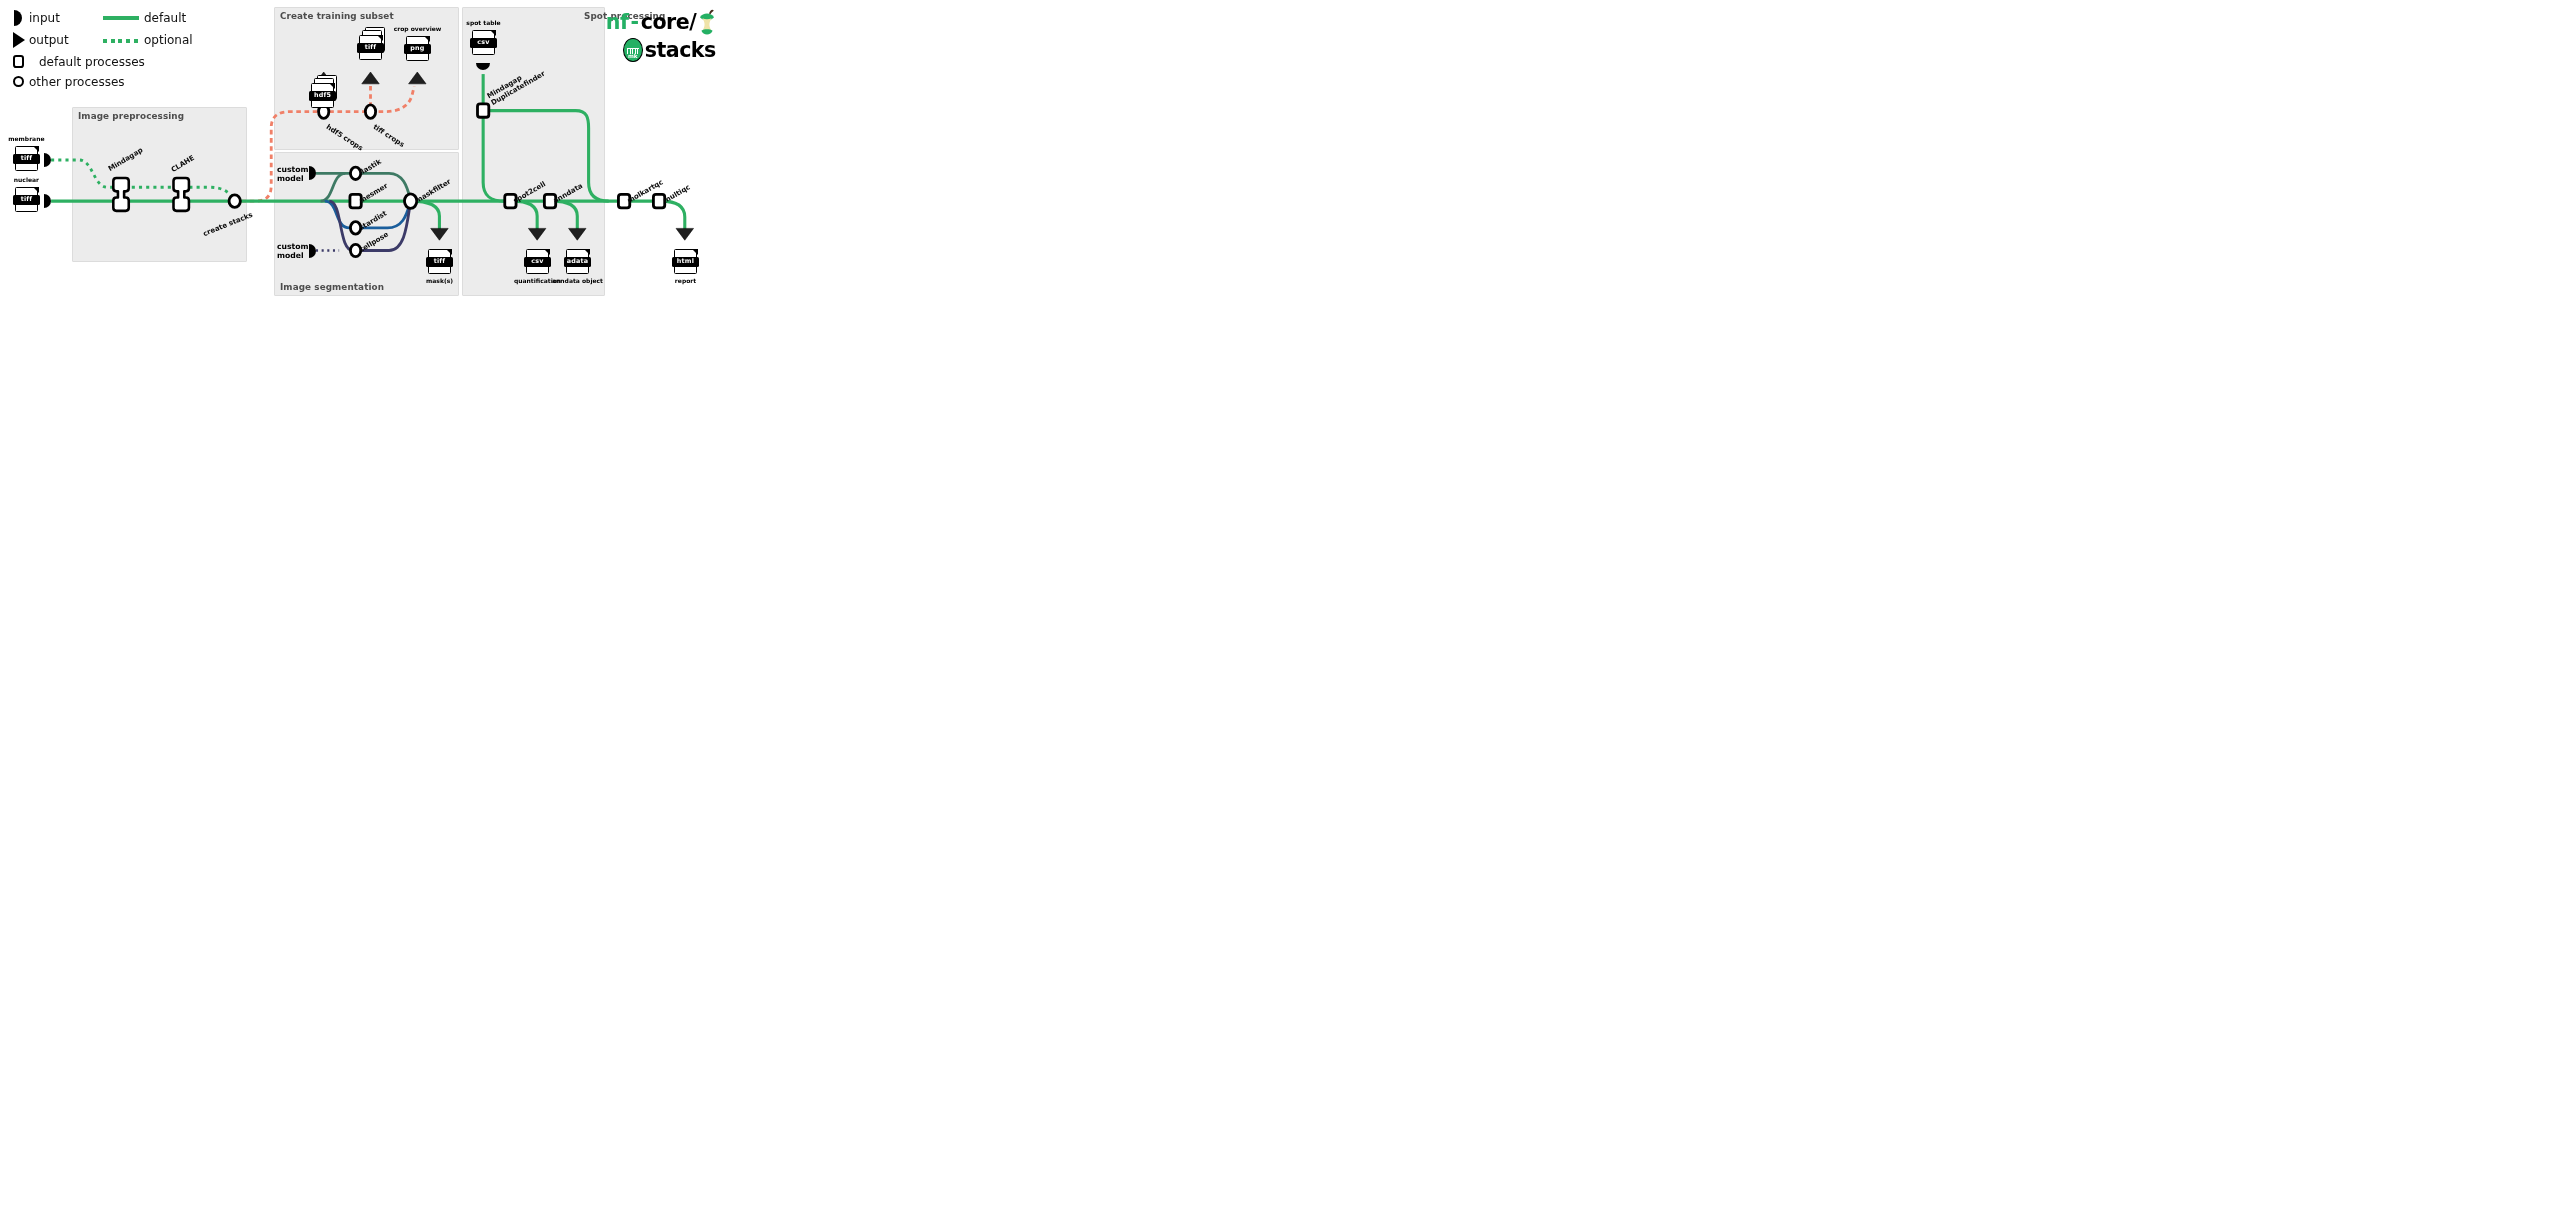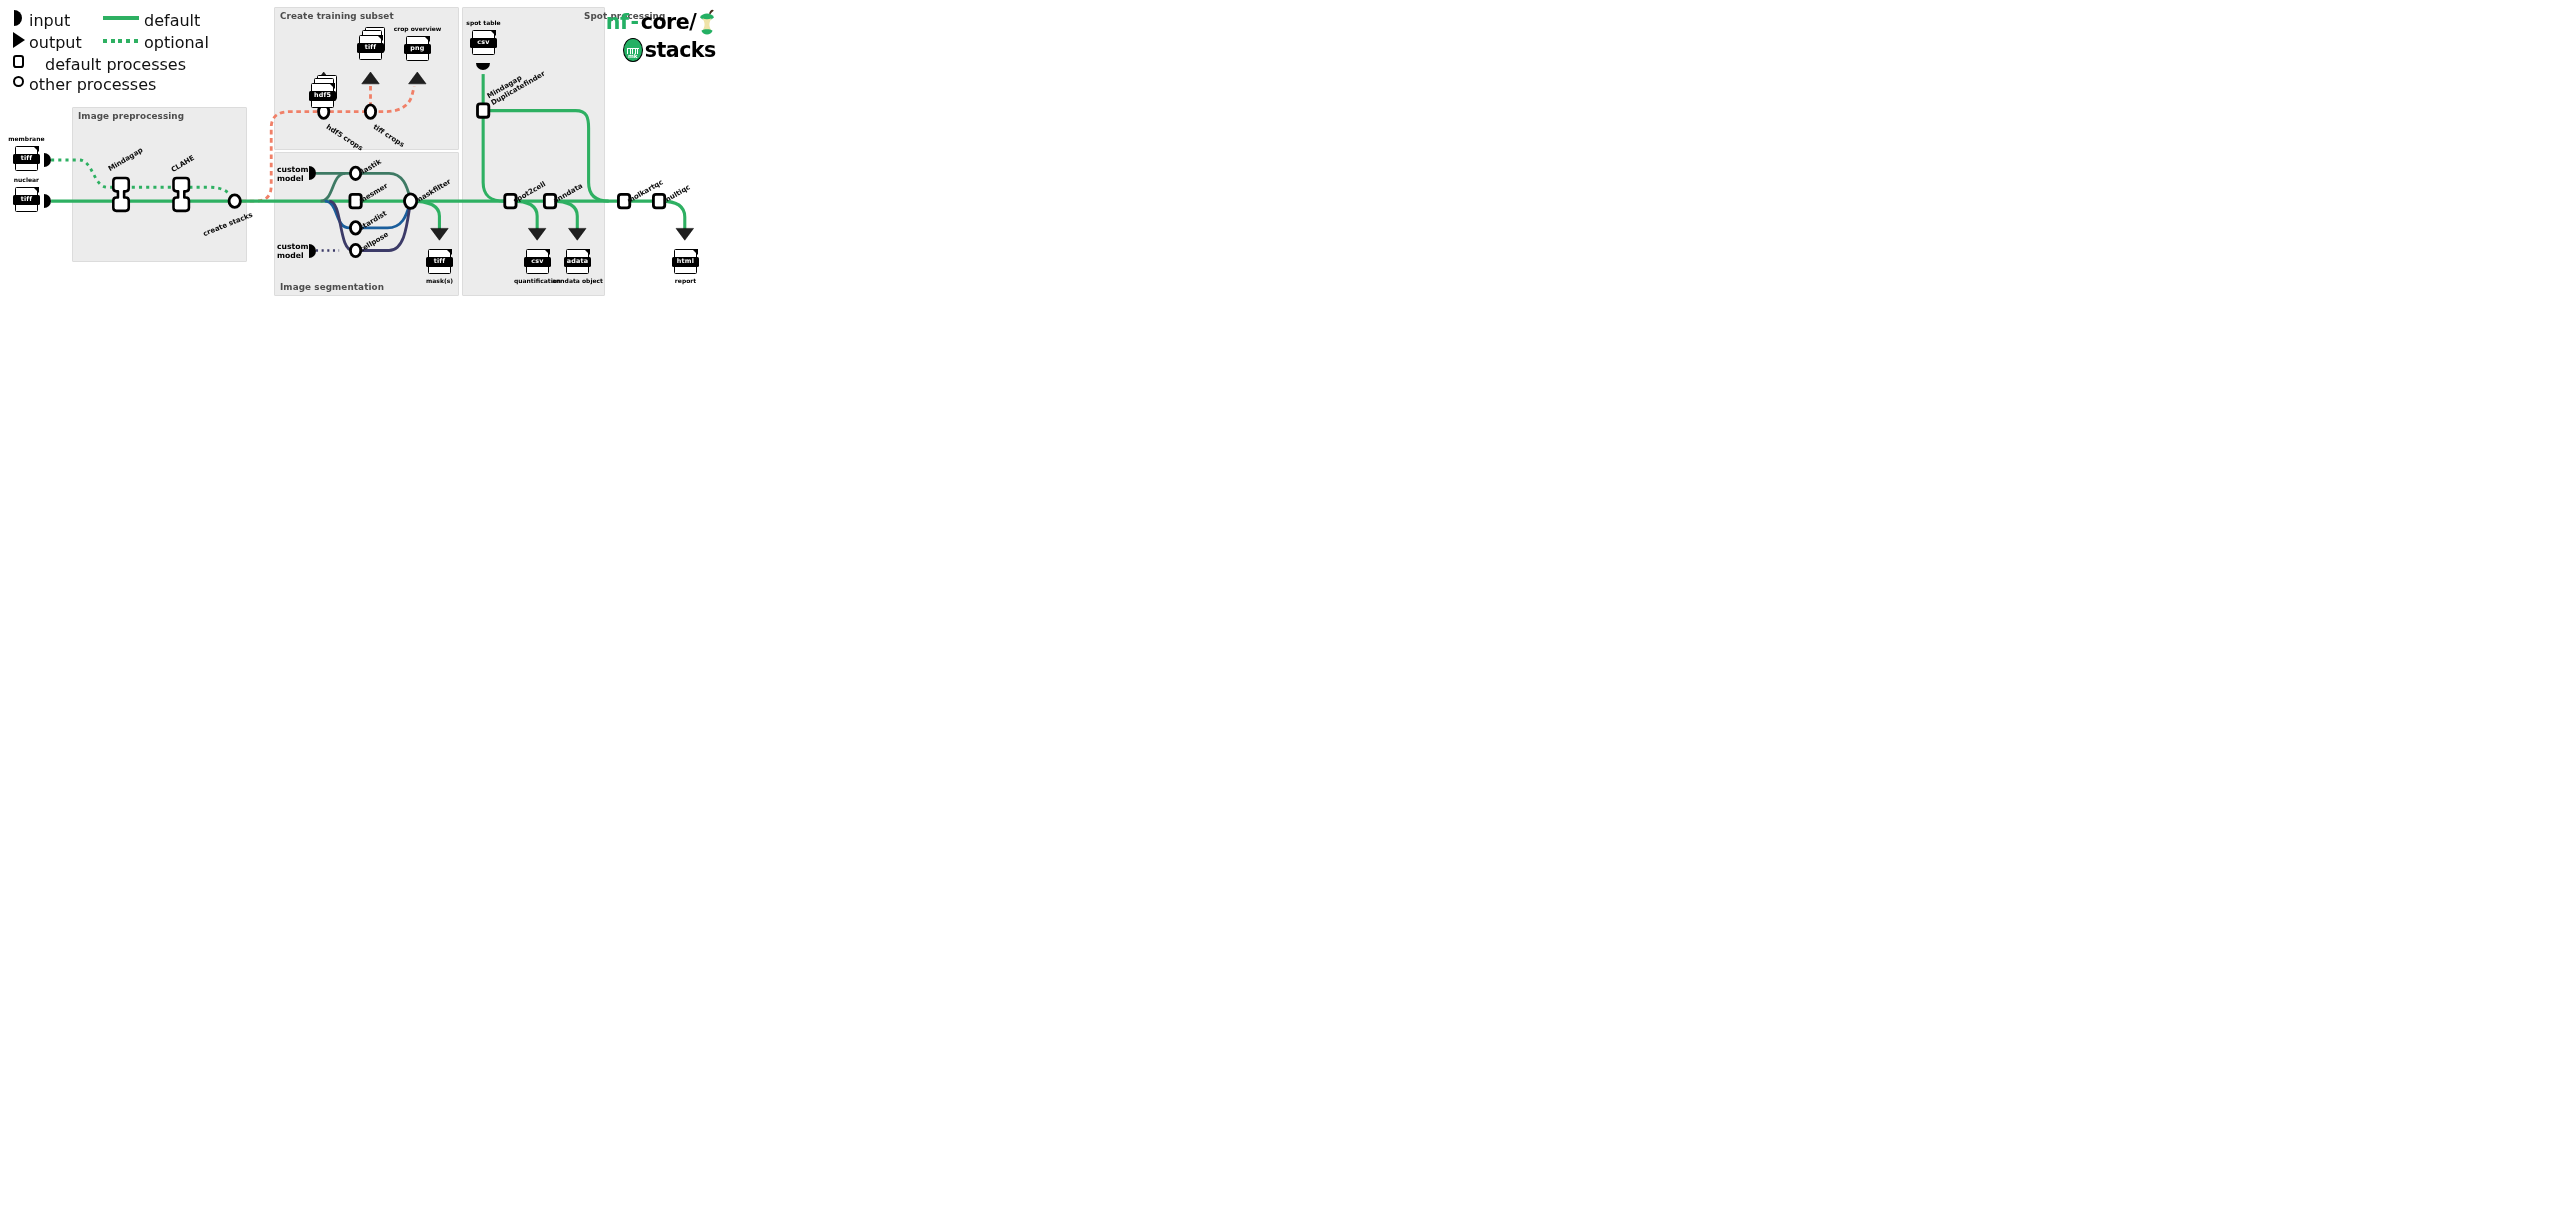--- a/index.html
+++ b/index.html
@@ -35,21 +35,21 @@
   .file .page{position:absolute;left:0;top:3.1px;width:23px;height:25px;background:#fff;border:1.8px solid #000;border-radius:1.5px;}
   .file .fold{position:absolute;right:-0.5px;top:2.6px;width:0;height:0;border-left:6.7px solid transparent;border-top:6.7px solid #000;z-index:1;}
   .file .band{position:absolute;left:-2.1px;right:-2.1px;top:11.3px;height:9.3px;background:#000;border-radius:1.5px;
               color:#fff;font-weight:bold;font-size:6.4px;line-height:9.3px;text-align:center;z-index:2;letter-spacing:0.2px;}
   .dshape{position:absolute;z-index:3;background:#000;}
   .d-right{width:6.7px;height:14.4px;border-radius:0 7.7px 7.7px 0;}
   .d-down{width:14.4px;height:7.2px;border-radius:0 0 7.7px 7.7px;}
   .custom-label{position:absolute;z-index:4;font-weight:bold;font-size:7.7px;line-height:1.18;color:#000;}
   
   .leg-item{position:absolute;z-index:4;}
-  .leg-text{position:absolute;z-index:4;font-size:16px;color:#111;}
+  .leg-text{position:absolute;z-index:4;font-size:12px;color:#111;}
   .leg-dflt{position:absolute;z-index:4;height:3.6px;background:var(--green);}
   .leg-opt{position:absolute;z-index:4;height:3.6px;
      background:repeating-linear-gradient(90deg,var(--green) 0 4.1px,transparent 4.1px 7.7px);}
   .leg-input{width:7.7px;height:15.5px;background:#000;border-radius:0 8.2px 8.2px 0;}
   .leg-output{width:0;height:0;border-top:8.2px solid transparent;border-bottom:8.2px solid transparent;border-left:12.4px solid #000;}
   .leg-square{width:10.3px;height:13.4px;border:2.8px solid #000;border-radius:3.1px;background:#fff;}
   .leg-circle{width:11.3px;height:11.3px;border:2.8px solid #000;border-radius:50%;background:#fff;}
   
   .logo{position:absolute;right:7.2px;top:8.2px;z-index:5;text-align:right;}
   .logo .row{display:flex;align-items:center;justify-content:flex-end;gap:2.1px;}
@@ -125,21 +125,21 @@
     <rect class="node-square" x="1057" y="378" width="22" height="26" rx="5"></rect>
     <rect class="node-square" x="1201" y="378" width="22" height="26" rx="5"></rect>
     <rect class="node-square" x="1269" y="378" width="22" height="26" rx="5"></rect>
   </svg>
 
   <div class="leg-item leg-input" style="left:14.4px;top:10.3px;"></div>
   <div class="leg-text" style="left:29px;top:10.8px;">input</div>
   <div class="leg-item leg-output" style="left:13.4px;top:32px;"></div>
   <div class="leg-text" style="left:29px;top:33px;">output</div>
   <div class="leg-item leg-square" style="left:13.4px;top:55px;"></div>
-  <div class="leg-text" style="left:45px;top:55px;">default processes</div>
+  <div class="leg-text" style="left:39px;top:55px;">default processes</div>
   <div class="leg-item leg-circle" style="left:13px;top:76px;"></div>
   <div class="leg-text" style="left:29px;top:75px;">other processes</div>
   <div class="leg-dflt" style="left:103px;top:16px;width:36px;"></div>
   <div class="leg-text" style="left:144px;top:10.8px;">default</div>
   <div class="leg-opt" style="left:103px;top:39px;width:36px;"></div>
   <div class="leg-text" style="left:144px;top:33px;text-align:right;">optional</div>
 
   <div class="logo">
     <div class="row">
       <span class="t t-green">nf</span>

